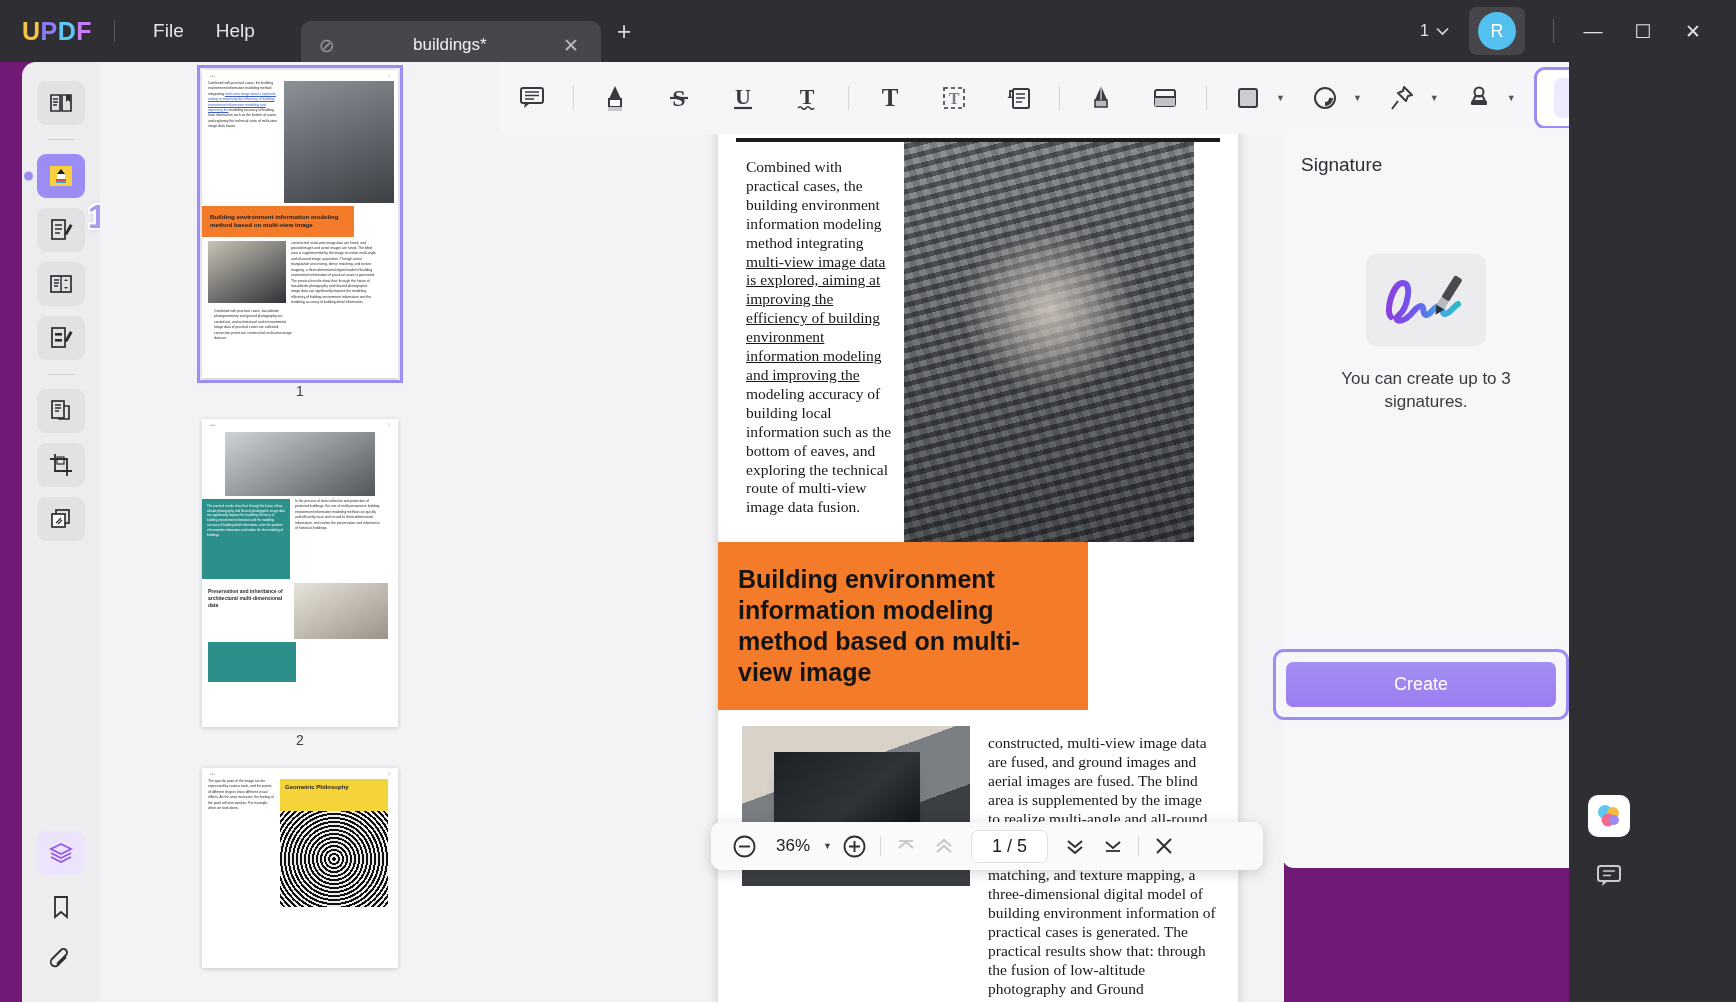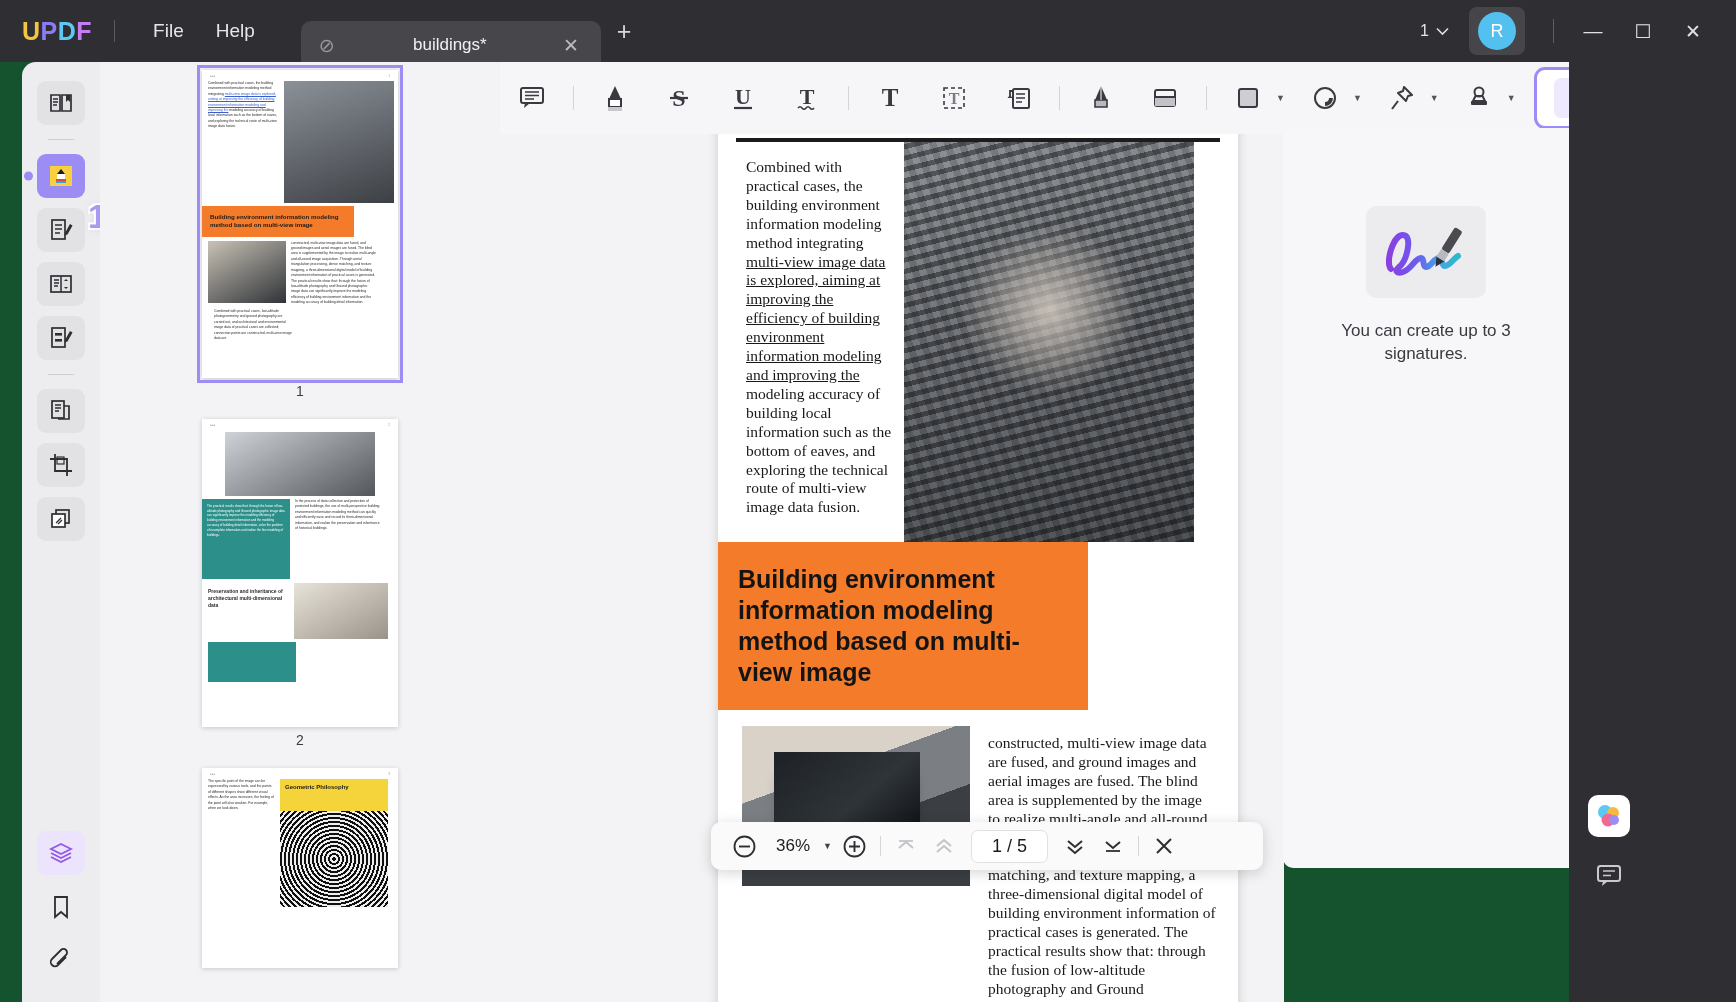--- a/index.html
+++ b/index.html
@@ -2,21 +2,21 @@
 <html><head>
 <meta charset="utf-8">
 <style>
   * { box-sizing: border-box; margin: 0; padding: 0; }
   html, body {
     width: 1736px; height: 1002px;
     overflow: hidden;
     font-family: "Liberation Sans", sans-serif;
     background: #2b2b2e;
   }
-  #app { position: relative; width: 1736px; height: 1002px; background: #14532d; }
+  #app { position: relative; width: 1736px; height: 1002px; background: #701a75; }
 
   
   .titlebar {
     position: absolute; left: 0; top: 0; width: 1736px; height: 62px;
     background: #2f2f33; display: flex; align-items: center;
   }
   .logo { margin-left: 22px; font-size: 25px; font-weight: bold; letter-spacing: 0.5px; }
   .logo .l1 { color: #f5c542; } .logo .l2 { color: #8b7cf6; }
   .logo .l3 { color: #5bc8f5; } .logo .l4 { color: #c77cf6; }
   .tb-sep { width: 1px; height: 22px; background: #5a5a60; margin: 0 22px; }
@@ -615,20 +615,21 @@
     </div>
     <div class="zb-div"></div>
     <div class="zb-icon">
       <svg width="24" height="24" viewBox="0 0 24 24">
           <path d="M5 5l14 14M19 5L5 19" stroke="#2e2e33" stroke-width="2"></path>
         </svg>
     </div>
   </div>
 
   <div class="sigpanel">
+    <div class="sig-title">Signature</div>
 
     <div class="sig-art">
       <svg width="110" height="70" viewBox="0 0 110 70">
         <defs>
           <linearGradient id="sigg" x1="0" y1="0" x2="1" y2="0">
             <stop offset="0%" stop-color="#8b3fe0"></stop>
             <stop offset="40%" stop-color="#6a5cf0"></stop>
             <stop offset="75%" stop-color="#3fa8e8"></stop>
             <stop offset="100%" stop-color="#2fb8c8"></stop>
           </linearGradient>
@@ -637,20 +638,23 @@
         <g transform="translate(84,10) rotate(32)">
           <rect x="0" y="0" width="9" height="26" rx="2" fill="#4a4a50"></rect>
           <rect x="0" y="26" width="9" height="9" fill="#b9b9c2"></rect>
           <path d="M0 35l4.5 9L9 35z" fill="#2f2f35"></path>
         </g>
       </svg>
     </div>
 
     <div class="sig-note">You can create up to 3 signatures.</div>
 
+    <div class="create-outer">
+      <div class="create-btn">Create</div>
+    </div>
   </div>
 
   <div class="rightedge"></div>
   <div class="ai-fab">
     <svg width="30" height="30" viewBox="0 0 30 30">
       <circle cx="11" cy="11" r="7" fill="#5bc8f5"></circle>
       <circle cx="19" cy="12" r="6" fill="#f5b942"></circle>
       <circle cx="14" cy="19" r="6.5" fill="#ef6a8e"></circle>
       <circle cx="20" cy="19" r="5" fill="#9b8df4"></circle>
     </svg>

